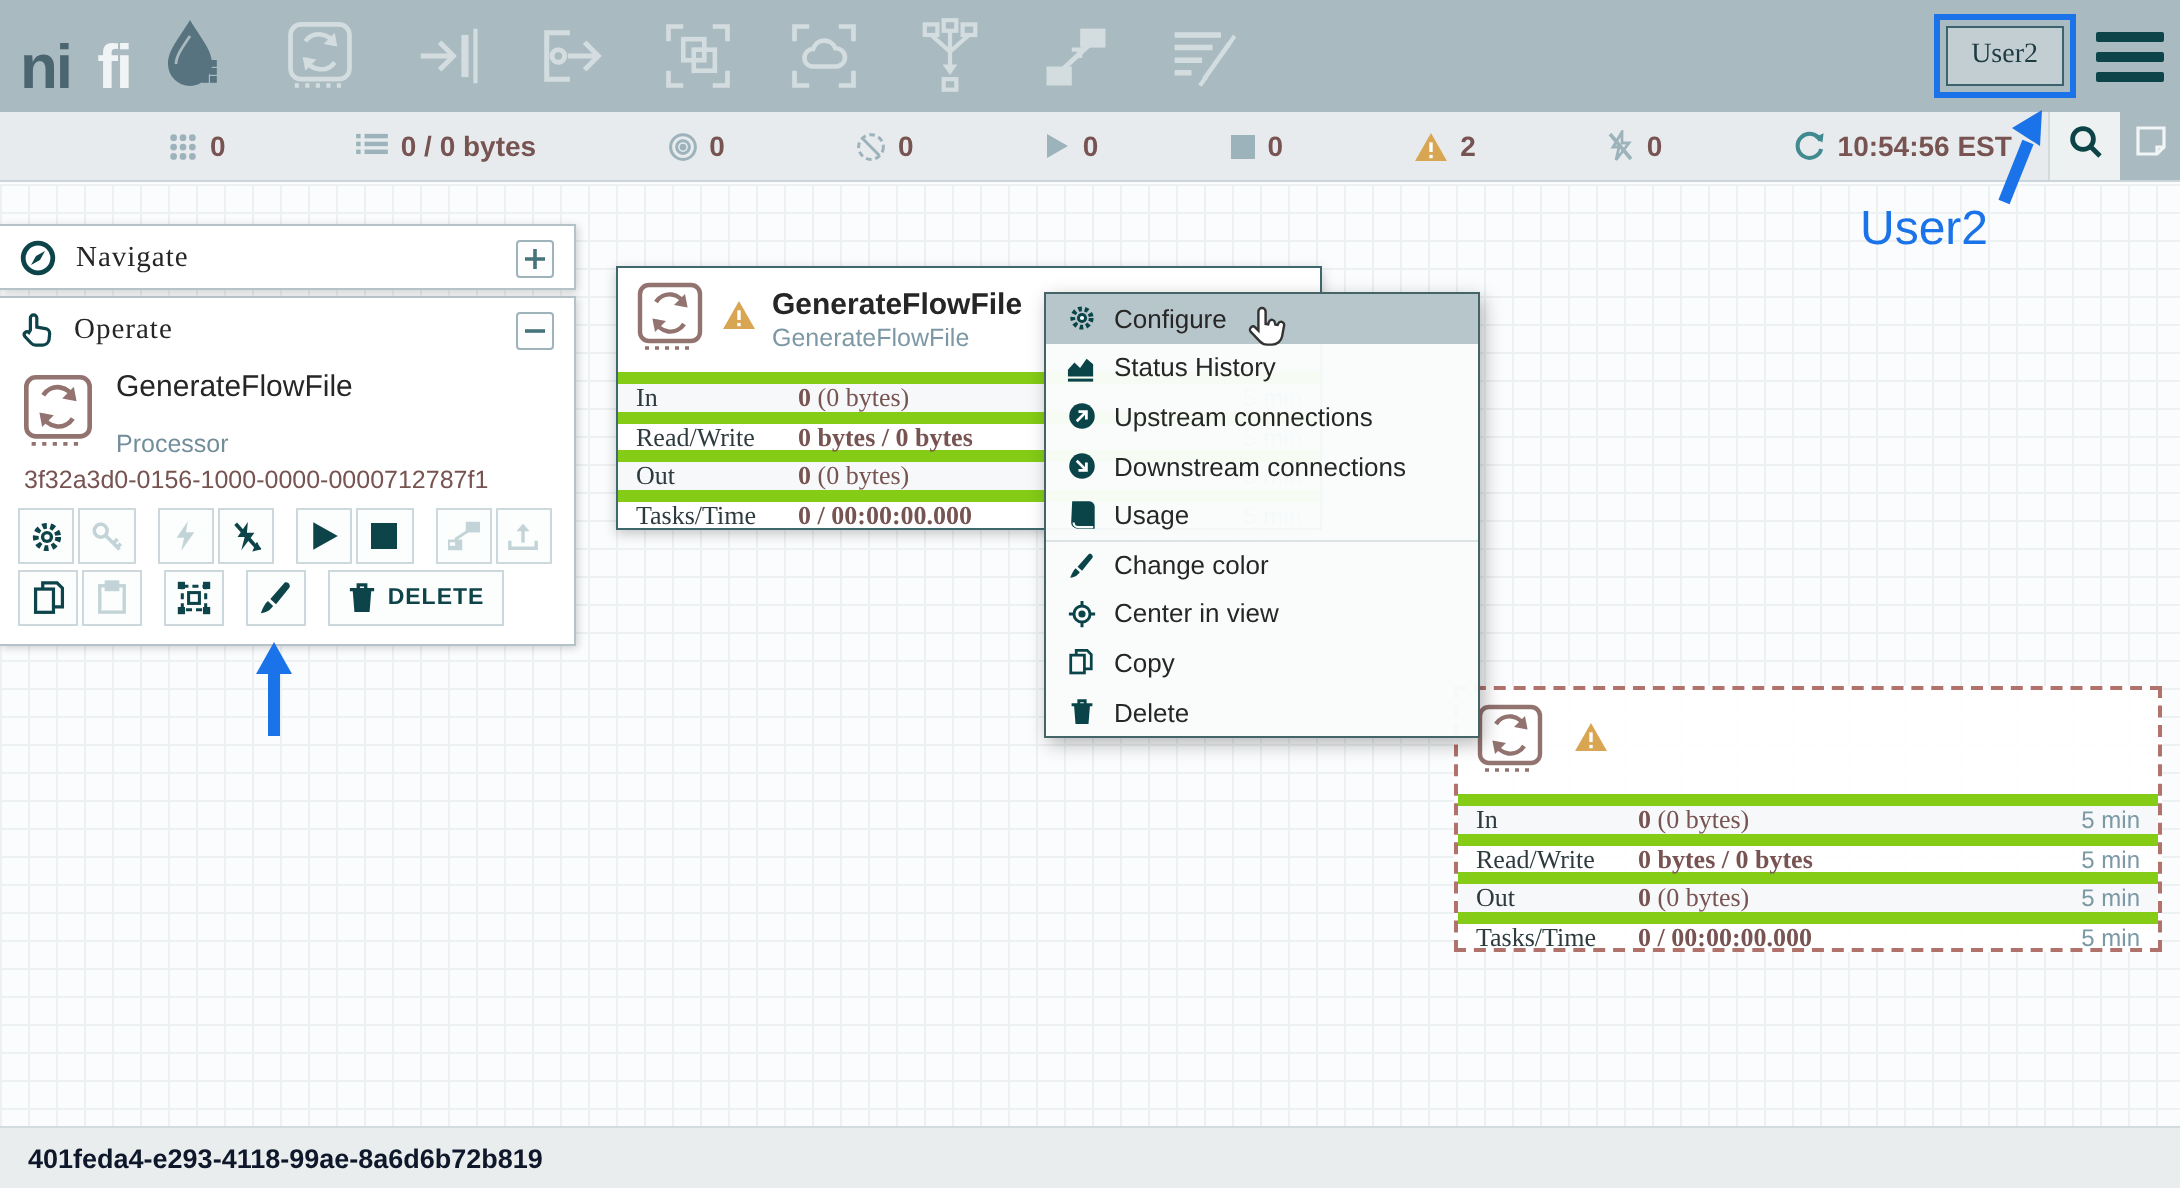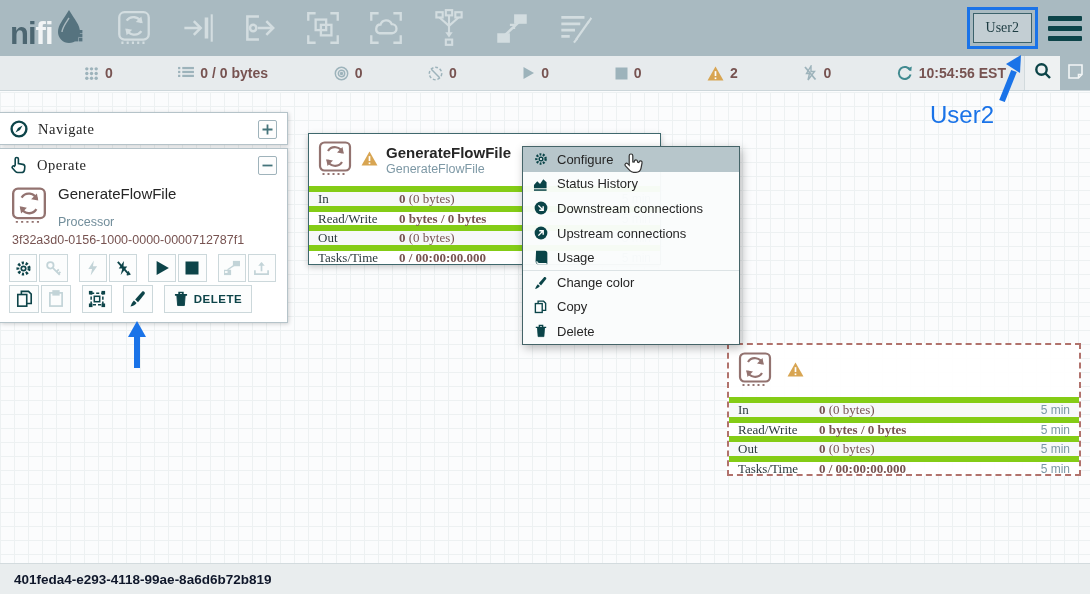--- a/index.html
+++ b/index.html
@@ -3,21 +3,21 @@
 <meta charset="utf-8">
 <style>
   * { margin:0; padding:0; box-sizing:border-box; }
   html,body { width:1090px; height:594px; overflow:hidden; }
   body { position:relative; font-family:"Liberation Sans", sans-serif; background:#fbfcfd; }
 
   
   .toolbar { position:absolute; top:0; left:0; width:1090px; height:56px;
              background:#a9bac1; display:flex; align-items:center; }
   .logo { display:flex; align-items:flex-end; margin-left:10px; font-weight:bold;
-          font-size:31px; letter-spacing:-1px; line-height:1; }
+          font-size:31px; letter-spacing:-1px; line-height:1;gap:13px; }
   .logo .ni { color:#4c6671; } .logo .fi { color:#f1f4f5; }
   .logo svg { margin-left:2px; }
   .tool-icons { display:flex; align-items:center; margin-left:30px; gap:21px; }
   .tool-icon { width:42px; height:42px; color:#d3dde0; cursor:grab; display:flex;
                align-items:center; justify-content:center; }
   .tool-icon svg { width:40px; height:40px; }
   .user-area { margin-left:auto; display:flex; align-items:center; }
   .user-outline { border:3px solid #1a73e8; padding:3px; }
   .user-chip { border:1px solid #3c626b; background:#c3ced3; padding:6px 12px;
                font-family:"Liberation Serif", serif; font-size:14px; color:#1d3c42; }
@@ -584,51 +584,61 @@
             <path d="M1 12 V8.5 L4.5 4.5 l3 3 L11 2.5 l3.5 3 V12 z" fill="currentColor"></path>
             <rect x="1" y="13.2" width="13.5" height="1.6" fill="currentColor"></rect>
           </svg>
         </span>
       <span>Status History</span>
     </div>
     <div class="menu-item">
       <span class="micon">
         <svg width="14" height="14" viewBox="0 0 16 16">
             <circle cx="8" cy="8" r="7.3" fill="currentColor"></circle>
-            <path d="M5 5 L10.5 10.5 M10.5 6 v4.5 H6" stroke="#fff" stroke-width="1.6" fill="none"></path>
-          </svg>
-        </span>
-      <span>Downstream connections</span>
+            <path d="M5 11 L10.5 5.5 M10.5 10 V5.5 H6" stroke="#fff" stroke-width="1.6" fill="none"></path>
+          </svg>
+        </span>
+      <span>Upstream connections</span>
     </div>
     <div class="menu-item">
       <span class="micon">
         <svg width="14" height="14" viewBox="0 0 16 16">
             <circle cx="8" cy="8" r="7.3" fill="currentColor"></circle>
-            <path d="M5 11 L10.5 5.5 M10.5 10 V5.5 H6" stroke="#fff" stroke-width="1.6" fill="none"></path>
-          </svg>
-        </span>
-      <span>Upstream connections</span>
+            <path d="M5 5 L10.5 10.5 M10.5 6 v4.5 H6" stroke="#fff" stroke-width="1.6" fill="none"></path>
+          </svg>
+        </span>
+      <span>Downstream connections</span>
     </div>
     <div class="menu-item">
       <span class="micon">
         <svg width="14" height="15" viewBox="0 0 15 16" fill="none" stroke="currentColor" stroke-width="1.6">
           <path d="M3 1.5 h8.5 a2 2 0 0 1 2 2 V14.5 H5 a2.5 2.5 0 0 1 -2.5 -2.5 z" fill="currentColor"></path>
           <path d="M3 12 a2.5 2.5 0 0 0 2.5 2.5 H13.5" stroke="#f9fbfb" stroke-width="1.2"></path>
         </svg>
         </span>
       <span>Usage</span>
     </div>
     <div class="menu-item sep">
       <span class="micon">
         <svg width="14" height="14" viewBox="0 0 19 19">
           <path d="M1.5 17.5 c3.5 -.5 5 -1.8 6.5 -3.8 l-2.8 -2.6 c-1.6 1.6 -2.6 3.4 -3.7 6.4 z" fill="currentColor"></path>
           <path d="M6.5 10 L14 1.5 c1.5 -1 3.5 1 2.5 2.6 L9.5 12.8 z" fill="currentColor"></path>
         </svg>
         </span>
       <span>Change color</span>
+    </div>
+    <div class="menu-item">
+      <span class="micon">
+        <svg width="14" height="14" viewBox="0 0 16 16" fill="none" stroke="currentColor" stroke-width="1.7">
+          <circle cx="8" cy="8" r="4.6"></circle>
+            <path d="M8 0.5 V4 M8 12 v3.5 M0.5 8 H4 M12 8 h3.5"></path>
+            <circle cx="8" cy="8" r="1.2" fill="currentColor"></circle>
+        </svg>
+        </span>
+      <span>Center in view</span>
     </div>
     <div class="menu-item">
       <span class="micon">
         <svg width="13" height="14" viewBox="0 0 19 20" fill="none" stroke="currentColor" stroke-width="2">
           <path d="M6 5 V1.5 h8 l3 3 V15 h-5"></path>
             <rect x="2" y="5" width="10" height="13"></rect>
         </svg>
         </span>
       <span>Copy</span>
     </div>

